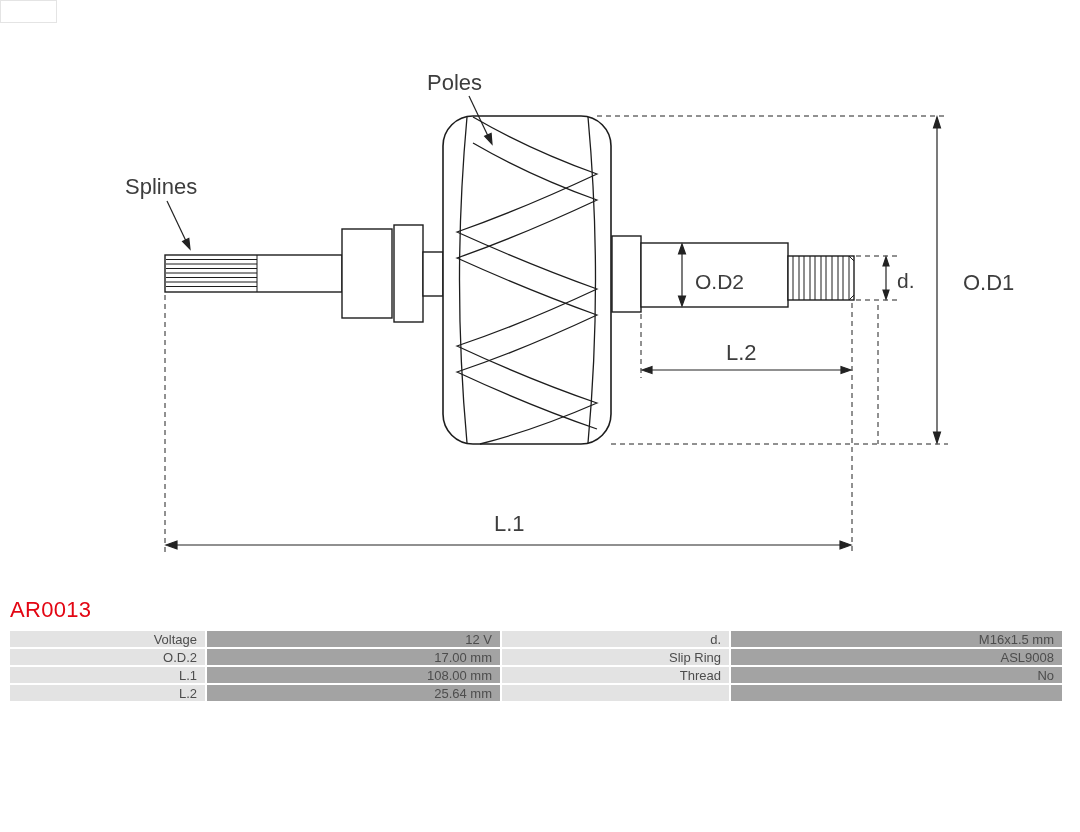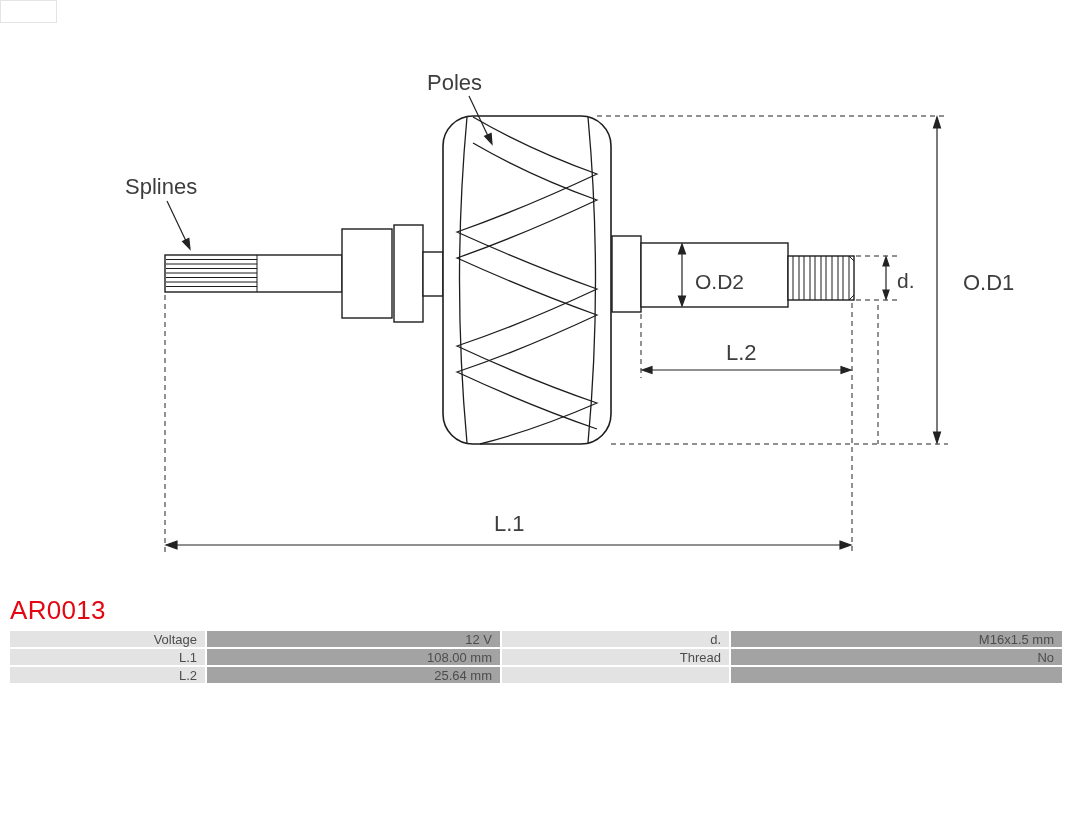--- a/index.html
+++ b/index.html
@@ -16,21 +16,21 @@
     background: #ffffff;
     border: 1px solid #e4e4e4;
   }
   .diagram-wrap { width: 1080px; height: 575px; }
   svg text {
     font-family: "Liberation Sans", sans-serif;
     fill: #3d3d3d;
   }
   .part-number {
     margin: 24px 15px 8px 10px;
-    font-size: 26px;
+    font-size: 22px;
     line-height: 22px;
     color: #e30613;
     font-weight: 400;
     letter-spacing: 0.3px;
   }
   table.spec {
     margin-left: 8px;
     border-collapse: separate;
     border-spacing: 2px;
     table-layout: fixed;
@@ -168,20 +168,26 @@
     <col style="width:331px">
   </colgroup>
   <tbody>
     <tr>
       <td class="lbl">Voltage</td>
       <td class="val">12 V</td>
       <td class="lbl">d.</td>
       <td class="val">M16x1.5 mm</td>
     </tr>
     <tr>
+      <td class="lbl">O.D.2</td>
+      <td class="val">17.00 mm</td>
+      <td class="lbl">Slip Ring</td>
+      <td class="val">ASL9008</td>
+    </tr>
+    <tr>
       <td class="lbl">L.1</td>
       <td class="val">108.00 mm</td>
       <td class="lbl">Thread</td>
       <td class="val">No</td>
     </tr>
     <tr>
       <td class="lbl">L.2</td>
       <td class="val">25.64 mm</td>
       <td class="lbl"></td>
       <td class="val"></td>

